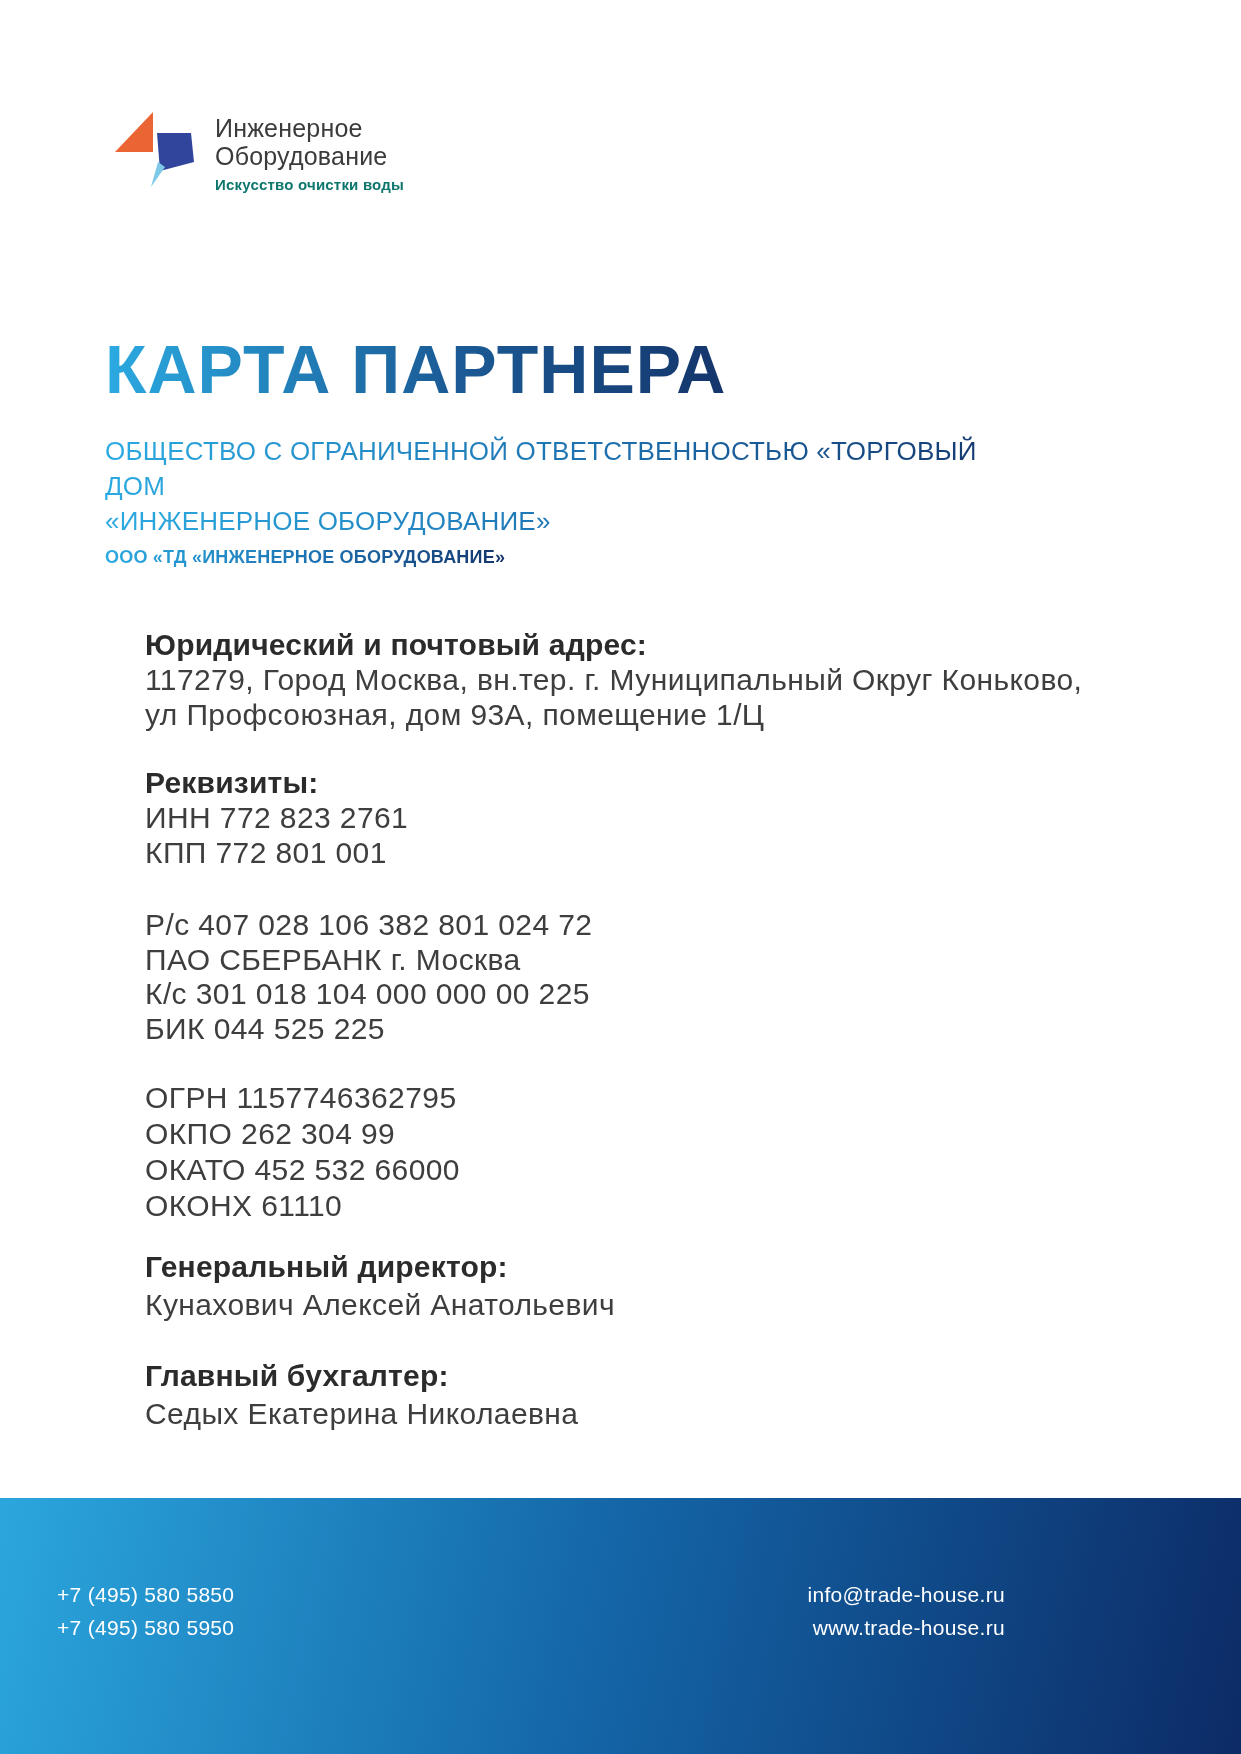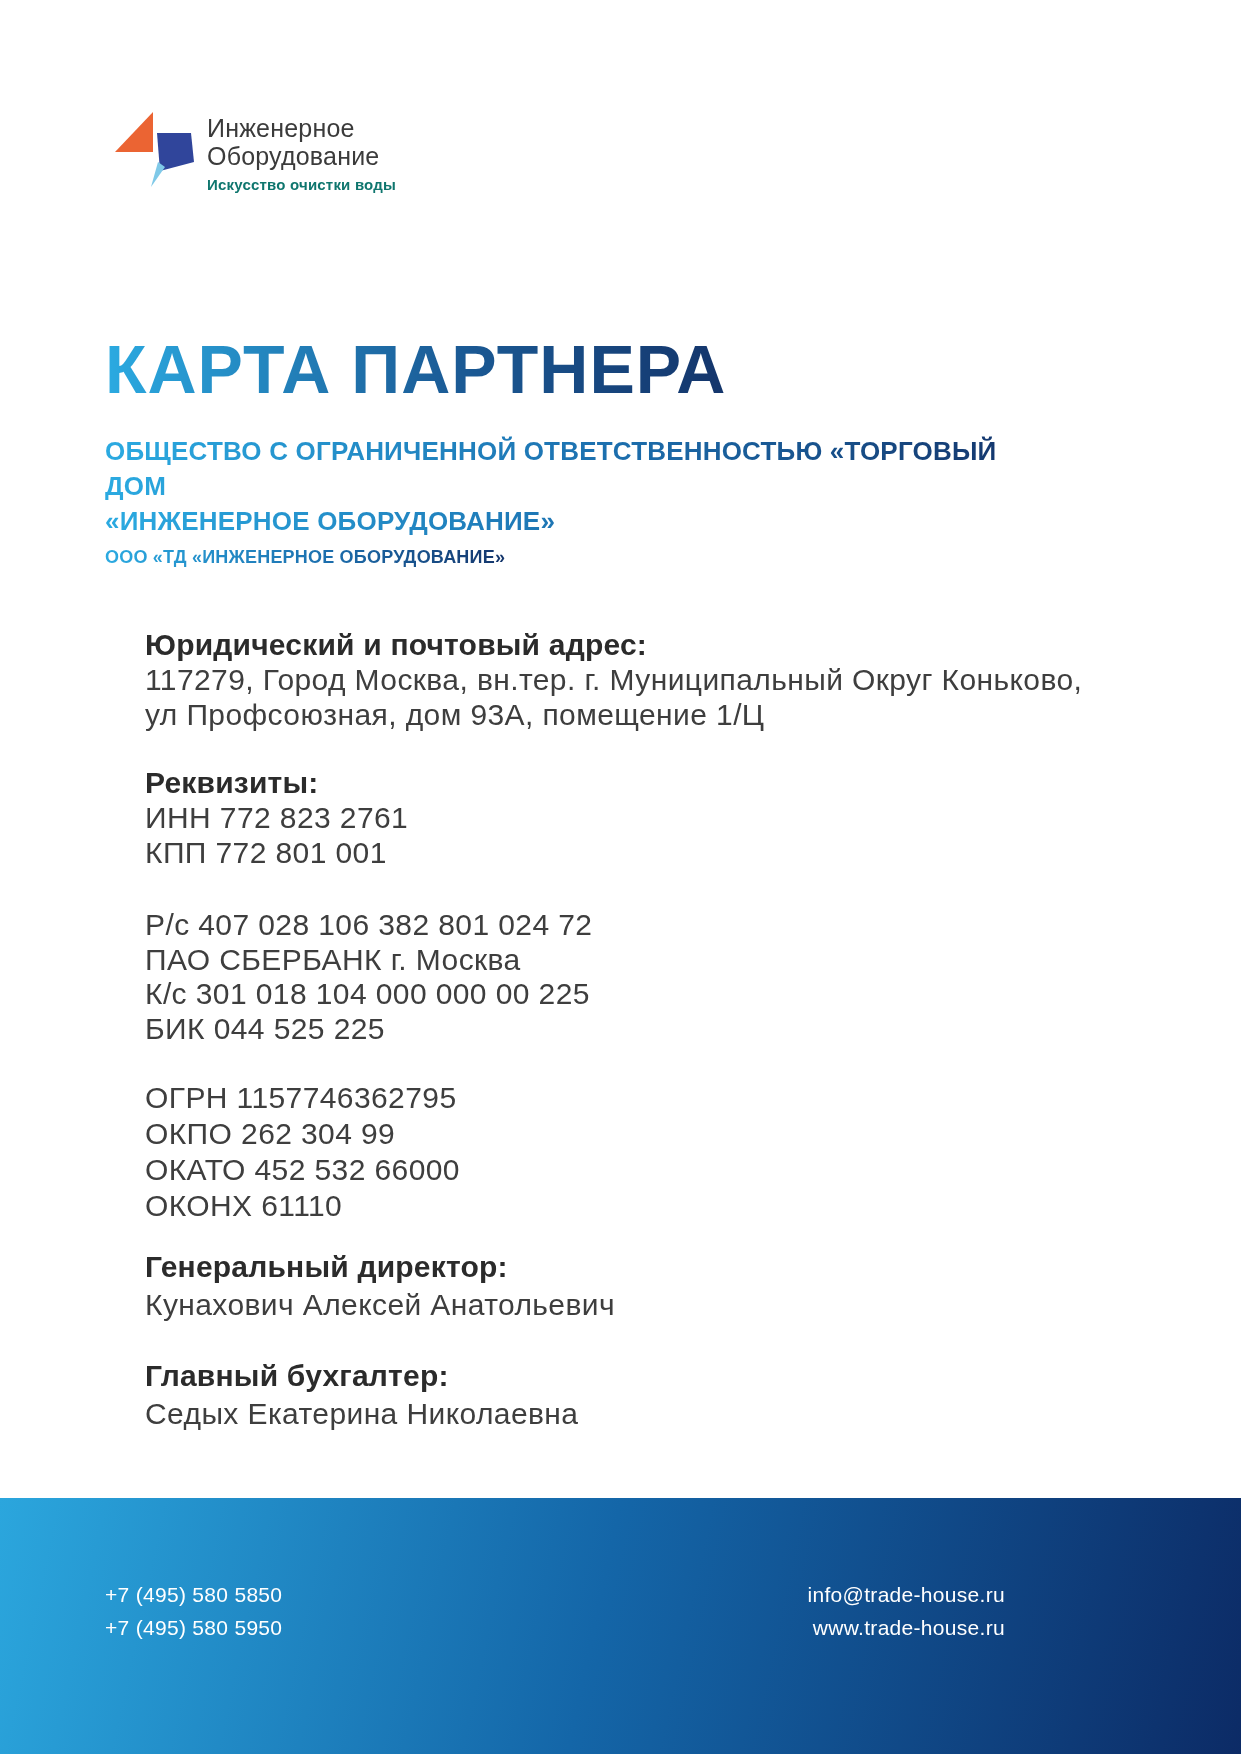--- a/index.html
+++ b/index.html
@@ -9,39 +9,39 @@
     width:1241px;
     height:1754px;
     background:#ffffff;
     overflow:hidden;
     font-family:"Liberation Sans", sans-serif;
   }
 
   
   .logo { position:absolute; left:113px; top:108px; display:flex; align-items:flex-start; }
   .logo-mark { width:82px; height:82px; flex:0 0 auto; }
-  .logo-text { margin-left:12px; padding-top:6px; }
+  .logo-text { margin-left:20px; padding-top:6px; }
   .logo-name { font-size:25px; line-height:28px; font-weight:500; color:#3b3b3b; letter-spacing:0.2px; }
   .logo-tagline { margin-top:6px; font-size:15px; font-weight:700; color:#0f766e; letter-spacing:0.2px; }
 
   
   .grad {
     background:linear-gradient(90deg,#2baae1 0%, #1c6fae 55%, #14356b 100%);
     -webkit-background-clip:text; background-clip:text;
     color:transparent;
   }
   .doc-title {
     position:absolute; left:105px; top:334px;
     font-size:68px; line-height:70px; font-weight:800; letter-spacing:1px;
     background:linear-gradient(90deg,#2baae1 0%, #1b5c97 55%, #14356b 100%);
     -webkit-background-clip:text; background-clip:text; color:transparent;
   }
   .company-fullname {
     position:absolute; left:105px; top:434px; width:920px;
-    font-size:26px; line-height:35px; font-weight:700; letter-spacing:0.2px;
+    font-size:26px; line-height:35px; font-weight:400; letter-spacing:0.2px;
   }
   .company-shortname {
     position:absolute; left:105px; top:540px;
     font-size:18px; line-height:35px; font-weight:700; letter-spacing:0.2px;
   }
 
   
   .block { position:absolute; left:105px; font-size:30px; line-height:35px; color:#3e3e3e; letter-spacing:0.4px;margin-left:40px; }
   .block .label { font-weight:700; color:#2b2b2b; letter-spacing:0.2px; }
   .b-address    { top:627px; }
@@ -49,21 +49,21 @@
   .b-bank       { top:908px; line-height:34.5px; }
   .b-codes      { top:1080px; line-height:36px; }
   .b-director   { top:1248px; line-height:38px; }
   .b-accountant { top:1357px; line-height:38px; }
 
   
   .footer {
     position:absolute; left:0; bottom:0; width:1241px; height:256px;
     background:linear-gradient(102deg, #2ba6dd 0%, #1466a8 48%, #0c2b66 100%);
     display:flex; align-items:flex-start;
-    padding:80px 236px 0 105px;
+    padding:80px 236px 0 57px;
     color:#ffffff;
   }
   .footer-col { font-size:21px; line-height:33px; letter-spacing:0.3px; }
   .footer-col.right { margin-left:auto; text-align:right; }
 </style>
 </head>
 <body>
 
 <div class="page">
 

